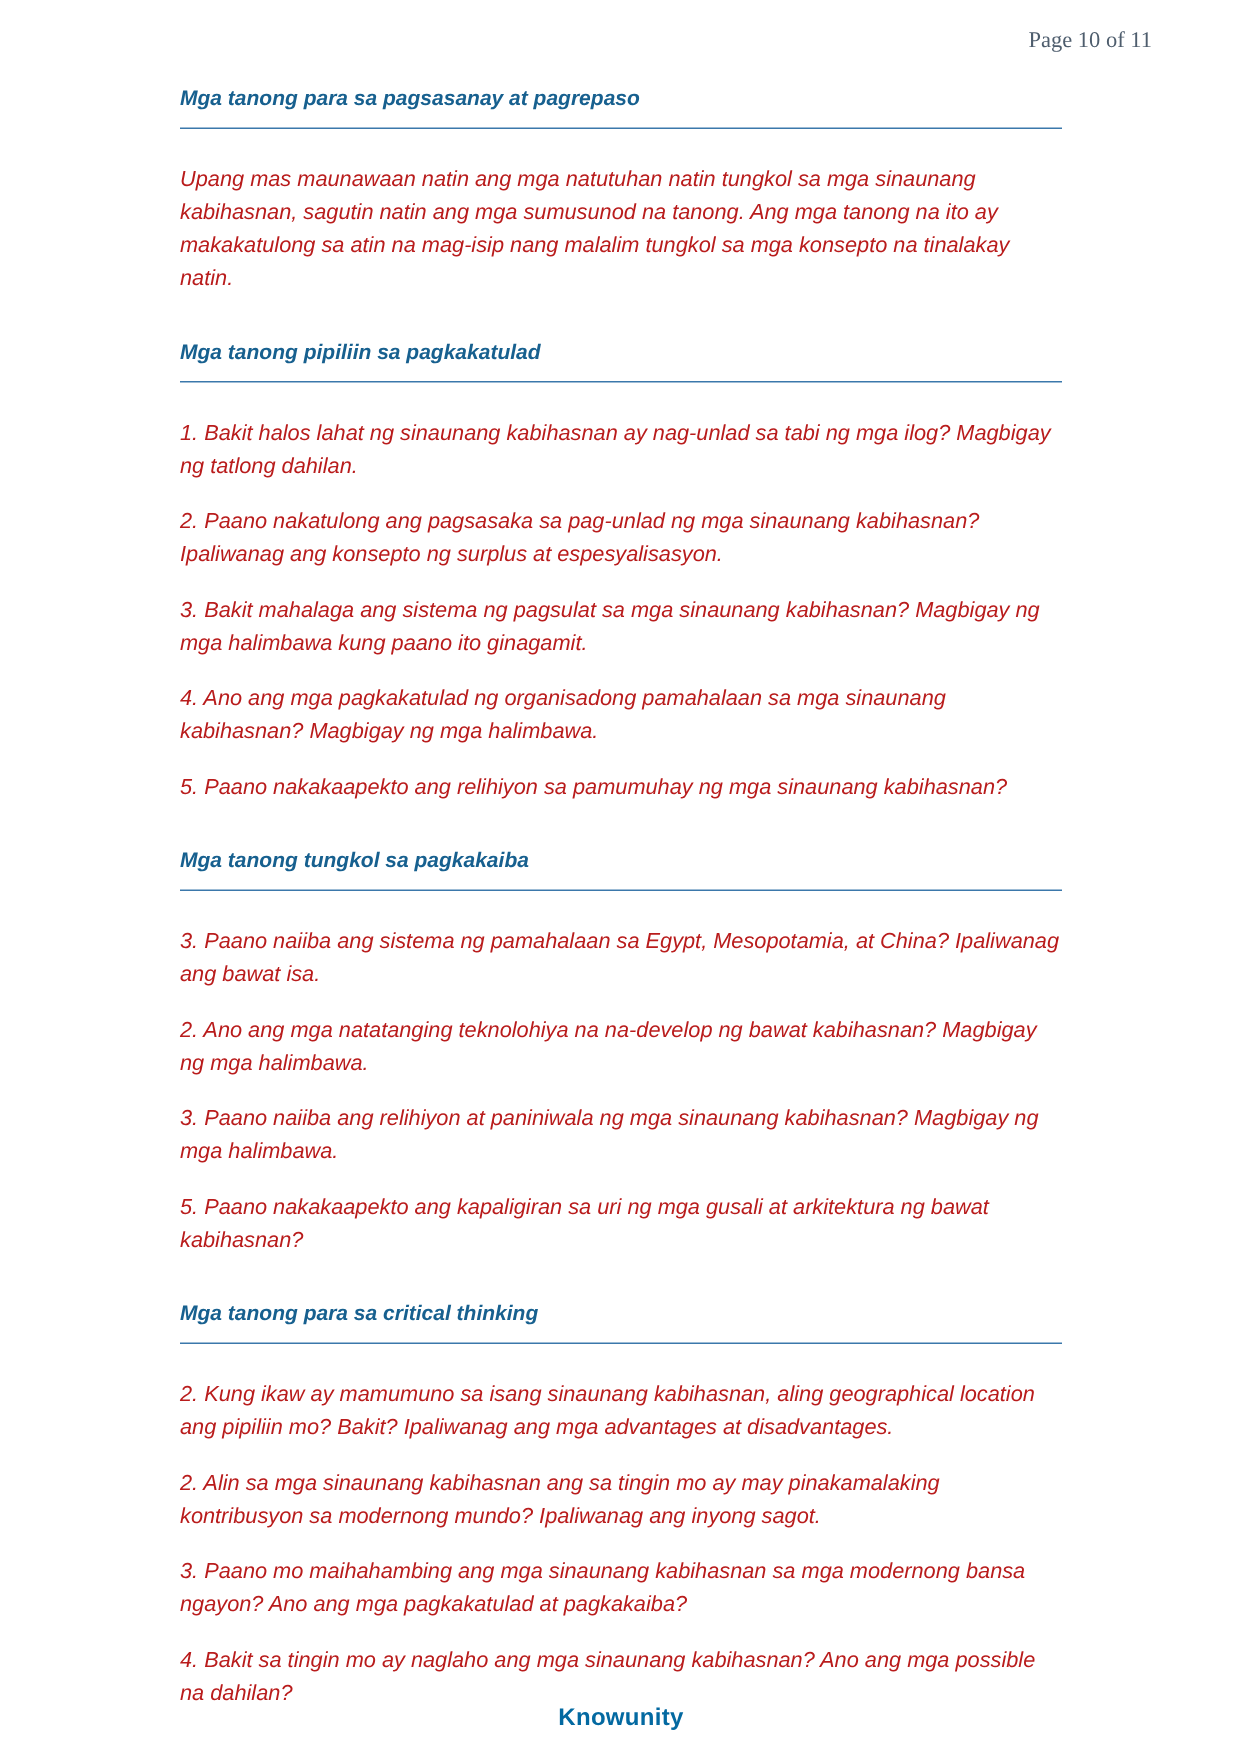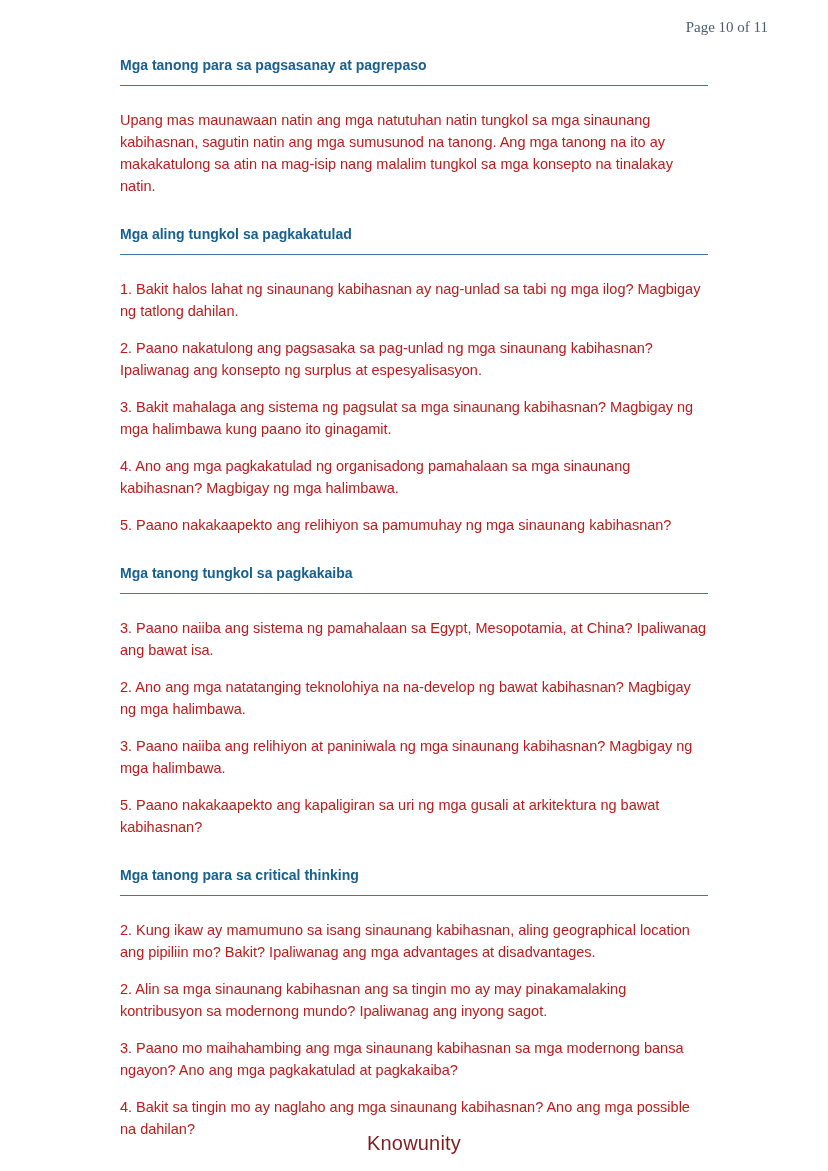--- a/index.html
+++ b/index.html
@@ -24,21 +24,21 @@
     font-family: "Liberation Serif", serif;
     font-size: 15px;
     color: #4e5d6d;
   }
   .content {
     position: absolute;
     top: 56px;
     left: 120px;
     width: 588px;
   }
-  .doc-section { margin-bottom: 28px; }
+  .doc-section { margin-bottom: 28px; font-style: italic; }
   .sec-heading {
     font-size: 14px;
     font-weight: bold;
     color: #17608f;
     line-height: 18px;
     margin-bottom: 11px;
   }
   .sec-rule {
     height: 1px;
     background: #3b78ab;
@@ -50,43 +50,43 @@
     color: #b91c1c;
     margin-bottom: 15px;
   }
   .body-text:last-child { margin-bottom: 0; }
   .footer-brand {
     position: absolute;
     bottom: 16px;
     left: 0;
     width: 100%;
     text-align: center;
-    font-size: 20px;
-    font-weight: 400;
+    font-size: 16px;
+    font-weight: 700;
     letter-spacing: 0.2px;
-    color: #7f1d1d;
+    color: #0369a1;
   }
 </style>
 </head>
 <body>
 
 <div class="page">
 
   <div class="page-indicator">Page 10 of 11</div>
 
   <div class="content">
 
     <section class="doc-section">
       <h2 class="sec-heading">Mga tanong para sa pagsasanay at pagrepaso</h2>
       <div class="sec-rule"></div>
       <p class="body-text">Upang mas maunawaan natin ang mga natutuhan natin tungkol sa mga sinaunang kabihasnan, sagutin natin ang mga sumusunod na tanong. Ang mga tanong na ito ay makakatulong sa atin na mag-isip nang malalim tungkol sa mga konsepto na tinalakay natin.</p>
     </section>
 
     <section class="doc-section">
-      <h2 class="sec-heading">Mga aling tungkol sa pagkakatulad</h2>
+      <h2 class="sec-heading">Mga tanong pipiliin sa pagkakatulad</h2>
       <div class="sec-rule"></div>
       <p class="body-text">1. Bakit halos lahat ng sinaunang kabihasnan ay nag-unlad sa tabi ng mga ilog? Magbigay ng tatlong dahilan.</p>
       <p class="body-text">2. Paano nakatulong ang pagsasaka sa pag-unlad ng mga sinaunang kabihasnan? Ipaliwanag ang konsepto ng surplus at espesyalisasyon.</p>
       <p class="body-text">3. Bakit mahalaga ang sistema ng pagsulat sa mga sinaunang kabihasnan? Magbigay ng mga halimbawa kung paano ito ginagamit.</p>
       <p class="body-text">4. Ano ang mga pagkakatulad ng organisadong pamahalaan sa mga sinaunang kabihasnan? Magbigay ng mga halimbawa.</p>
       <p class="body-text">5. Paano nakakaapekto ang relihiyon sa pamumuhay ng mga sinaunang kabihasnan?</p>
     </section>
 
     <section class="doc-section">
       <h2 class="sec-heading">Mga tanong tungkol sa pagkakaiba</h2>

